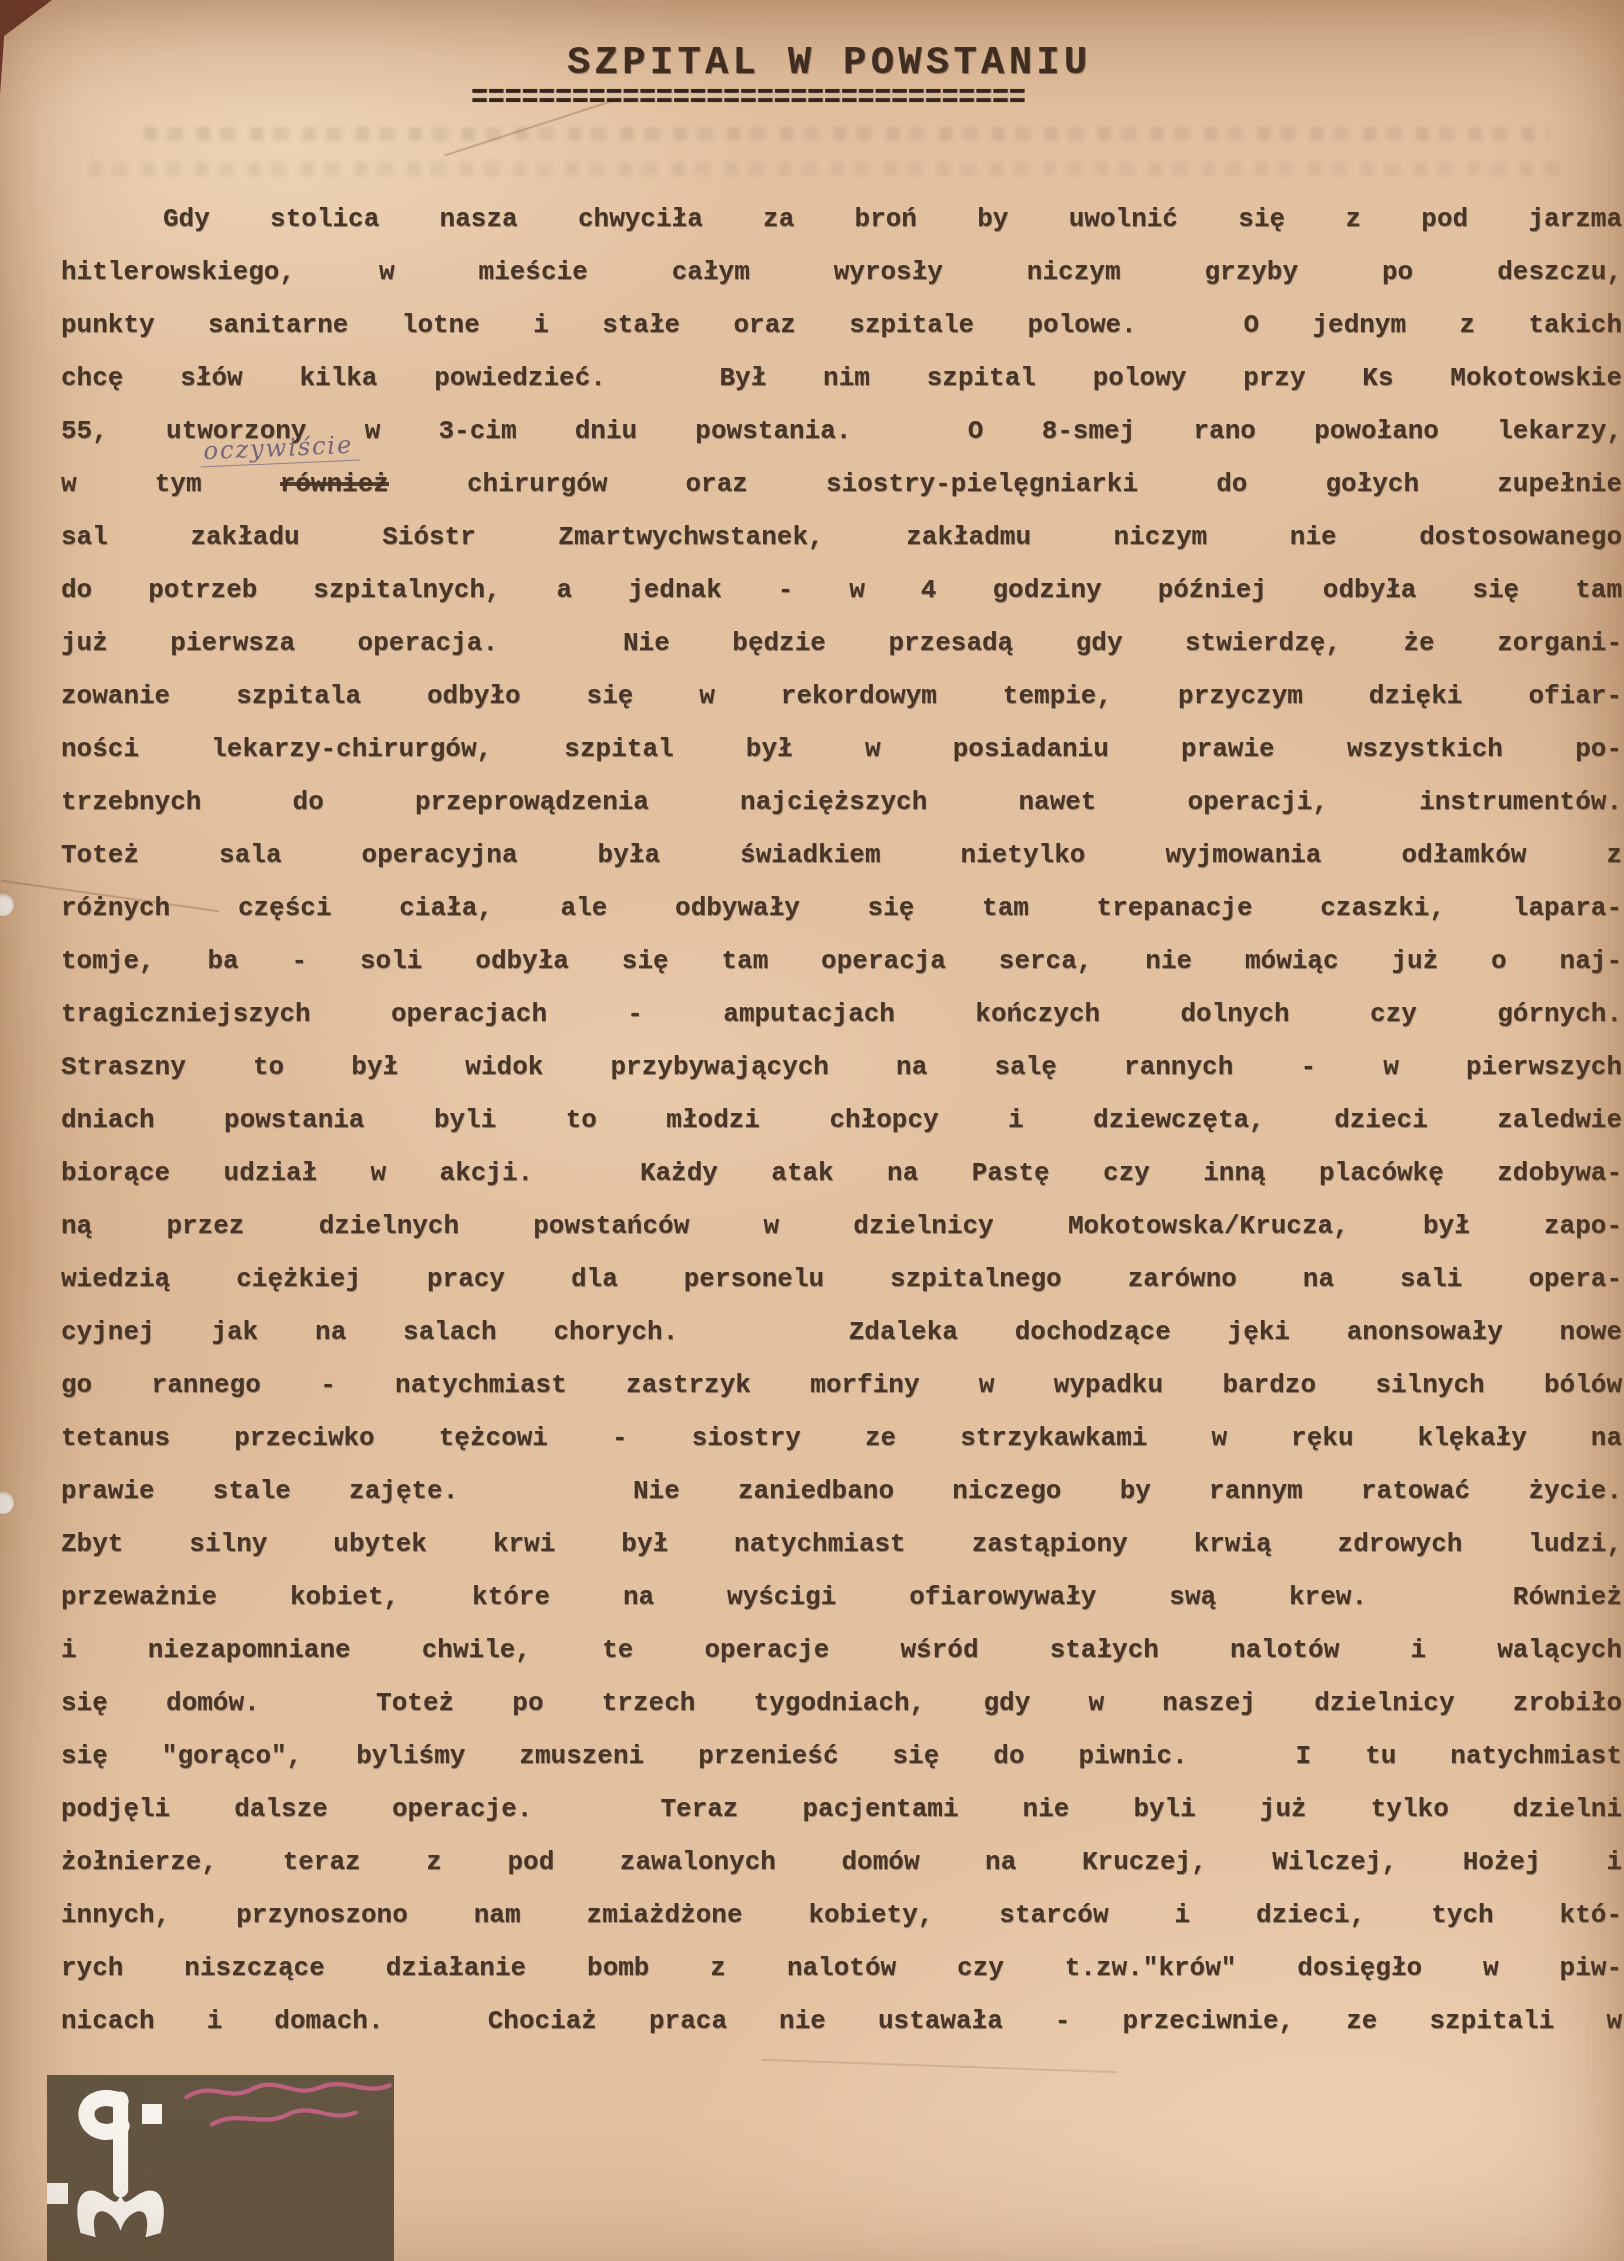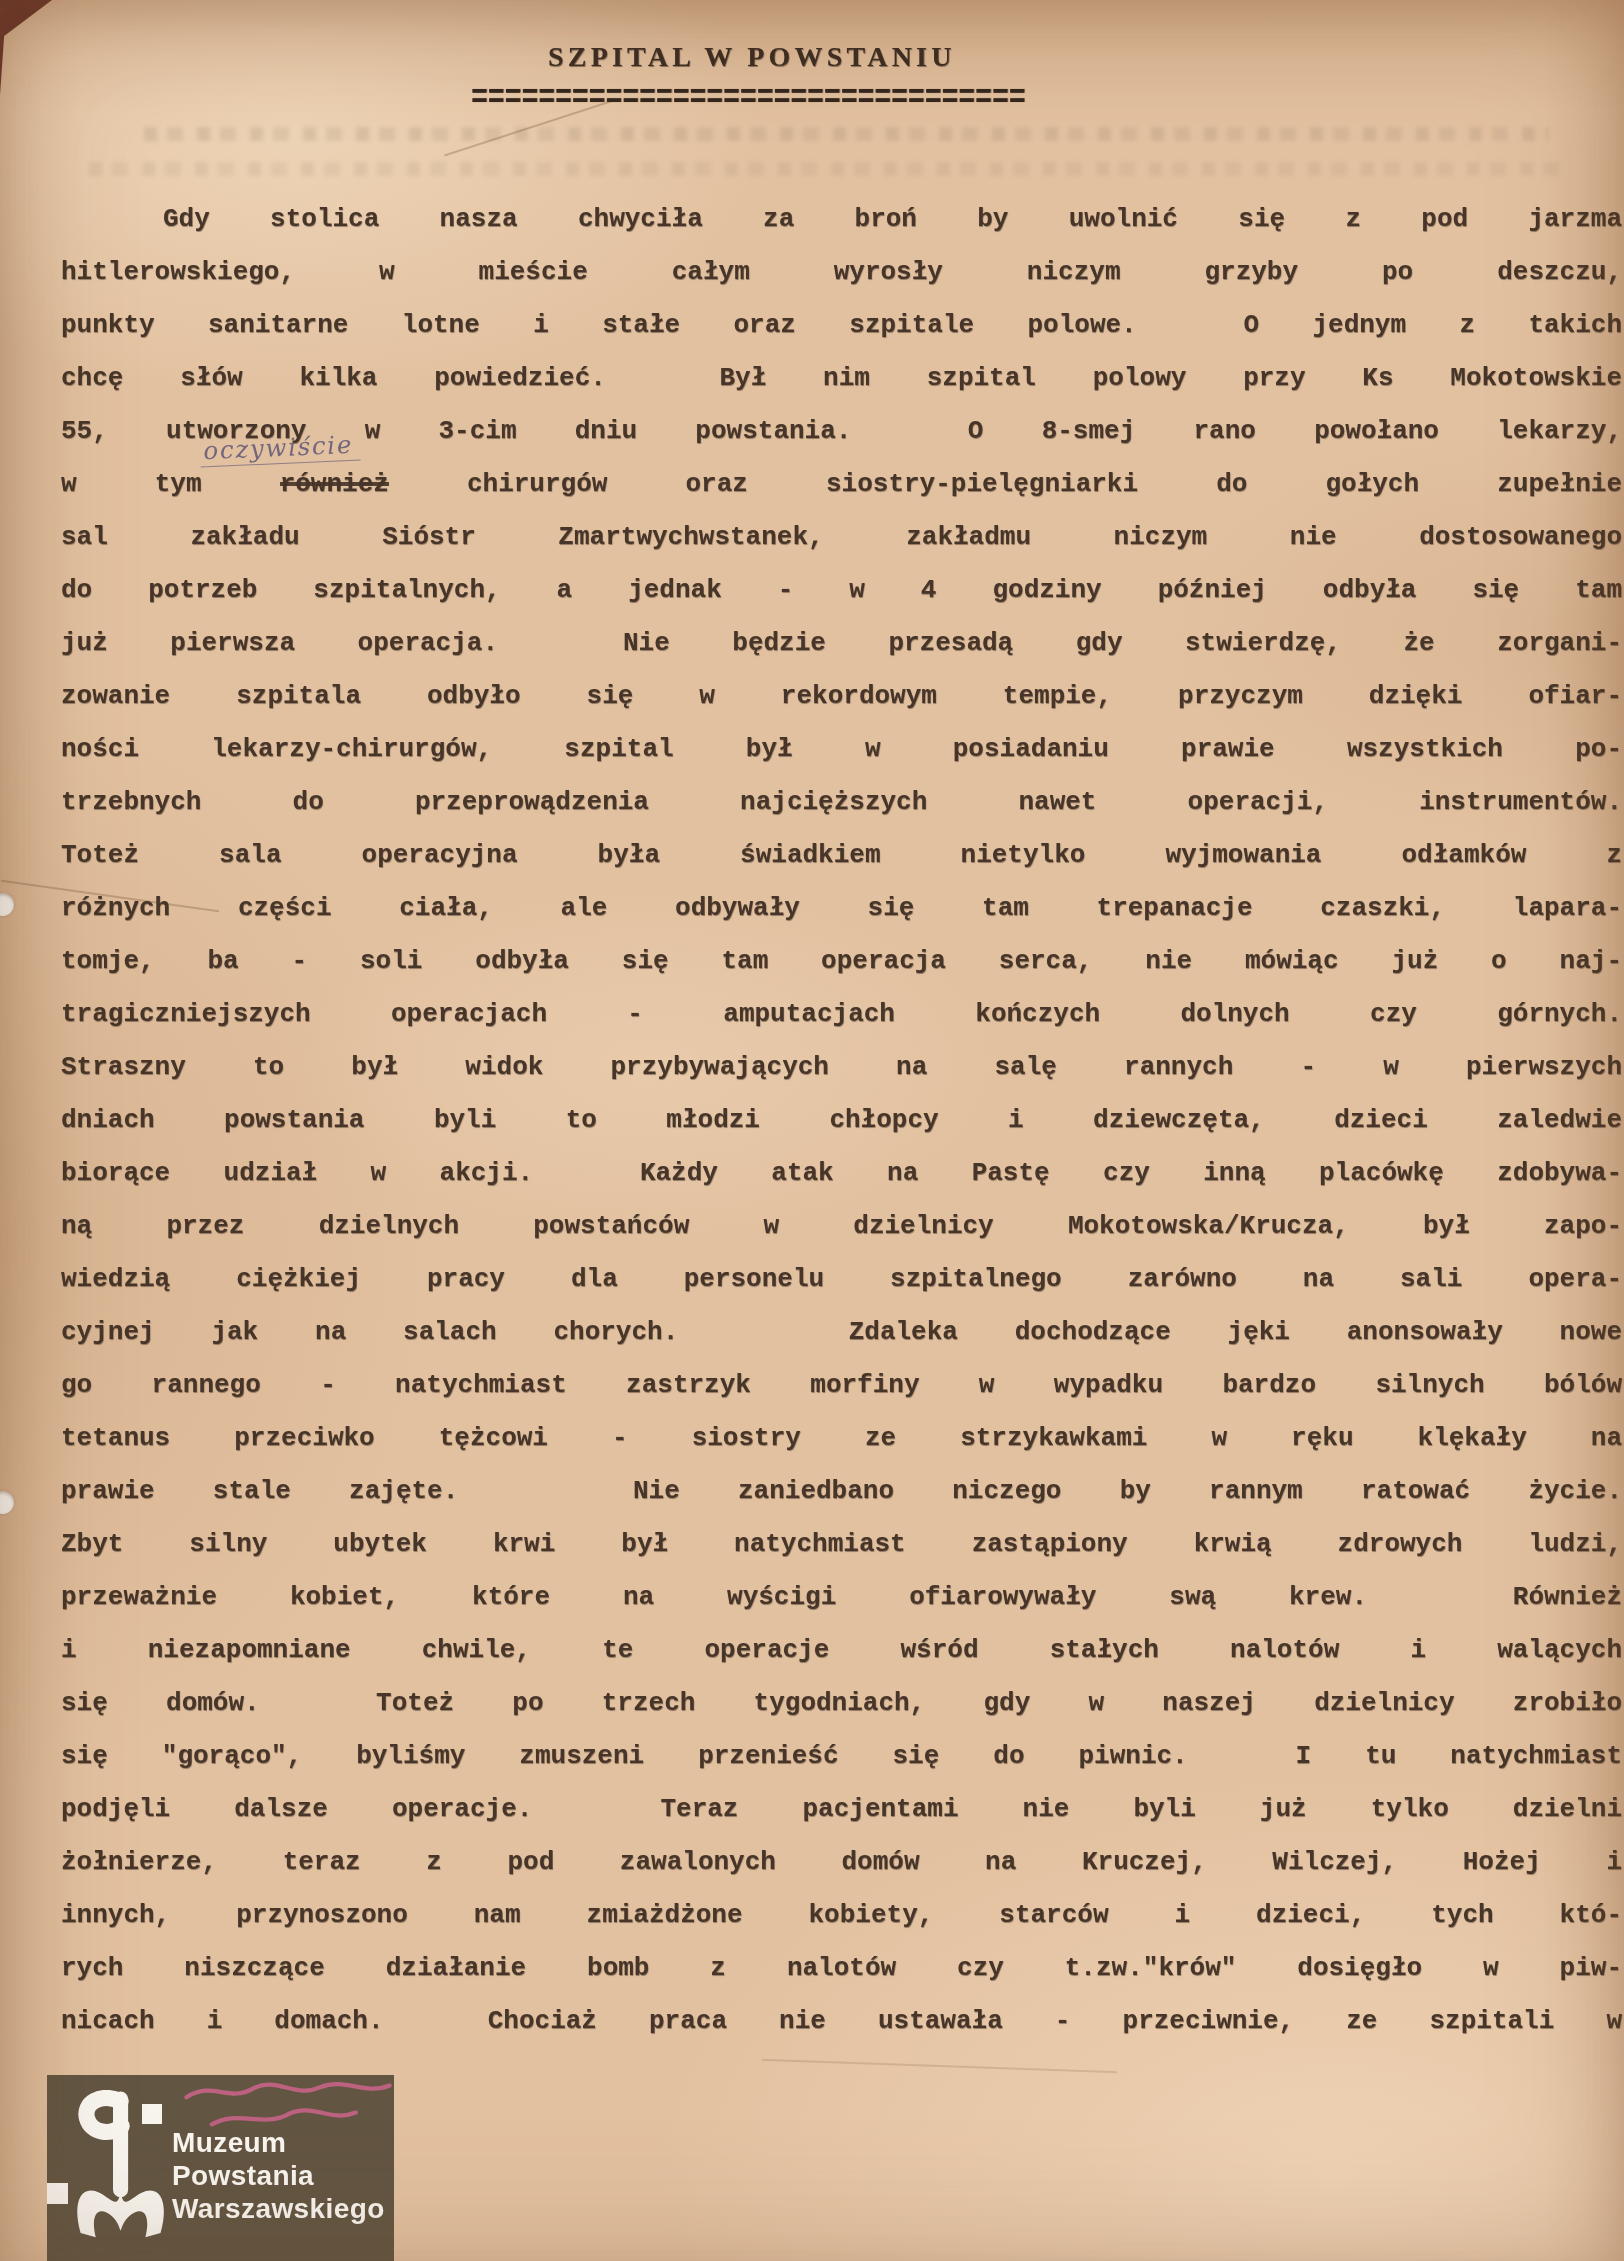--- a/index.html
+++ b/index.html
@@ -19,22 +19,22 @@
   .page::after{content:"";position:absolute;inset:0;pointer-events:none;
     box-shadow:inset 0 0 135px rgba(120,78,45,.28), inset 0 15.2px 42px rgba(120,70,40,.18);}
   .corner-wedge{position:absolute;left:0;top:0;width:52px;height:95px;
     background:#5a241c;clip-path:polygon(0 0,100% 0,8% 38%,0 100%);opacity:.9;}
   .hole{position:absolute;left:-9.3px;width:23px;height:23px;border-radius:50%;
     background:#fbfaf6;box-shadow:inset 0 1.7px 3.4px rgba(90,60,40,.35),0 0 2.5px rgba(90,60,40,.25);}
   .bleed{position:absolute;height:13.5px;filter:blur(2.2px);opacity:.42;pointer-events:none;
     background:repeating-linear-gradient(90deg, rgba(128,108,86,.4) 0 12.7px, transparent 12.7px 23px,
       rgba(128,108,86,.32) 23px 39px, transparent 39px 53px);}
   .scratch{position:absolute;height:1.7px;background:rgba(110,75,48,.3);filter:blur(0.5px);}
-  .doc-title{position:absolute;left:548px;top:41px;font-size:28px;font-weight:bold;
-    letter-spacing:4.2px;color:#3c2d22;text-shadow:0.8px 0.8px 0.8px rgba(50,34,24,.5);white-space:nowrap;font-family:Liberation Serif, serif;}
+  .doc-title{position:absolute;left:567px;top:41px;font-size:39px;font-weight:bold;
+    letter-spacing:4.2px;color:#3c2d22;text-shadow:0.8px 0.8px 0.8px rgba(50,34,24,.5);white-space:nowrap;}
   .doc-underline{position:absolute;left:471px;top:83px;font-size:28px;font-weight:bold;
     letter-spacing:0;color:#33261d;transform:scaleY(1.25);white-space:nowrap;
     text-shadow:0.8px 0 0.8px rgba(50,34,24,.6);}
   .body-text{position:absolute;left:61px;top:193px;width:1561px;color:#463528;
     font-size:26px;font-weight:bold;text-shadow:0.5px 0.5px 0.7px rgba(56,38,26,.45);}
   .tline{height:53px;line-height:53px;text-align:justify;text-align-last:justify;white-space:normal;}
   .tline.indent{text-indent:102px;}
   .struck{background:linear-gradient(to bottom, transparent 44%, rgba(58,42,32,.85) 44% 56%, transparent 56%);}
   .handwriting{position:absolute;left:200px;top:433px;font-family:"DejaVu Serif",serif;
     font-style:italic;font-size:24.5px;color:rgba(100,90,120,.88);letter-spacing:1.7px;
@@ -109,25 +109,20 @@
   <div class="watermark">
     <svg class="kotwica" width="108" height="152" viewBox="0 0 100 140">
       <g fill="none" stroke="#f8f5ef" stroke-linecap="round">
         <path d="M57,10 C38,2 22,12 26,26 C30,40 48,42 58,33" stroke-width="15"></path>
         <path d="M57,8 L57,92" stroke-width="14"></path>
       </g>
       <path fill="#f8f5ef" d="M57,92 C55,112 48,100 38,95 C20,86 12,104 20,132 L34,136 C30,120 33,108 44,113 C52,117 55,124 57,130 C59,124 62,117 70,113 C81,108 84,120 80,136 L94,132 C102,104 94,86 76,95 C66,100 59,112 57,92 Z"></path>
     </svg>
     <div class="wm-square-a"></div>
     <div class="wm-square-b"></div>
-    <div class="wm-text">
-      <div>Muzeum</div>
-      <div>Powstania</div>
-      <div>Warszawskiego</div>
-    </div>
   </div>
 
   <svg class="pink-scribble" width="254" height="85" viewBox="0 0 300 100">
     <g fill="none" stroke="#e4679b" stroke-width="5" stroke-linecap="round" opacity="0.7">
       <path d="M10,38 C40,18 60,44 88,28 C116,12 138,40 168,26 C198,14 220,36 250,24"></path>
       <path d="M40,70 C70,52 100,74 130,58 C160,44 180,68 210,56"></path>
     </g>
   </svg>
 
 </div>

